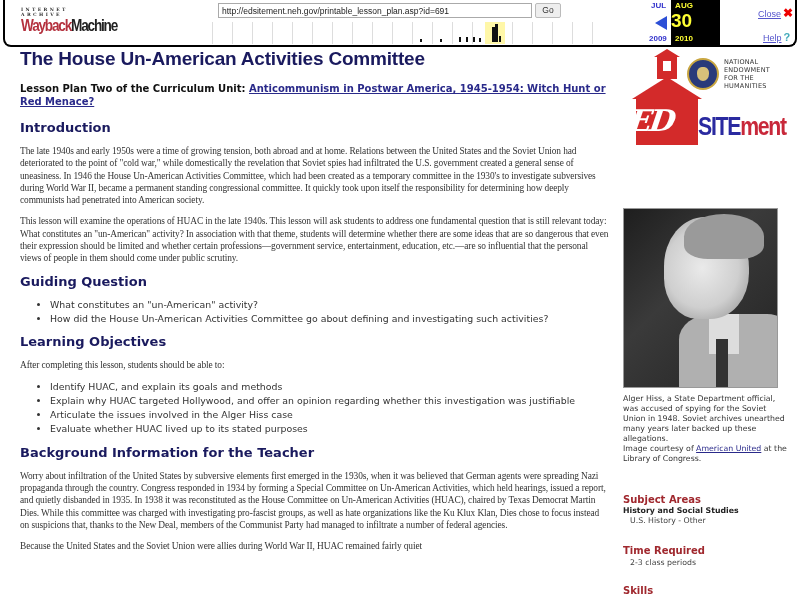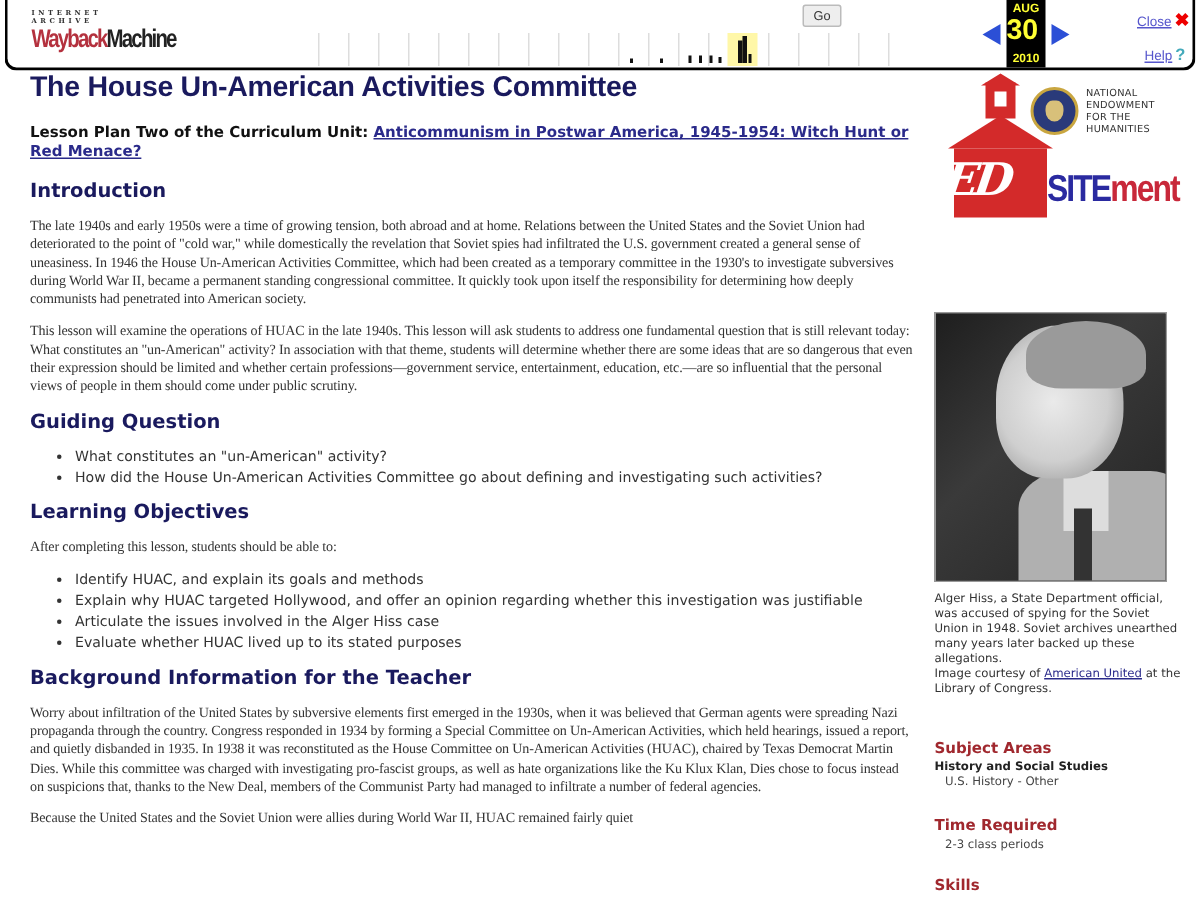--- a/index.html
+++ b/index.html
@@ -21,21 +21,21 @@
             padding: 1px 3px; font-family: "Liberation Sans", sans-serif; color: #222; background: #fff; }
   #wb-go { position: absolute; left: 530px; top: 3px; width: 26px; height: 15px; border: 1px solid #bbb; background: #eee;
            border-radius: 2px; font-size: 8.5px; font-family: "Liberation Sans", sans-serif; color: #333; text-align: center; line-height: 13px; }
   #wb-spark { position: absolute; left: 207px; top: 22px; width: 400px; height: 22px; }
   #wb-spark .col { position: absolute; top: 0; width: 1px; height: 22px; background: #ddd; }
   #wb-spark .hl { position: absolute; top: 0; height: 22px; background: #fff7a8; }
   #wb-spark .bar { position: absolute; bottom: 2px; width: 2px; background: #111; }
   #wb-months { position: absolute; left: 640px; top: 0; width: 110px; height: 45px; font-family: "Liberation Sans", sans-serif; }
   #wb-months .m { position: absolute; top: 1px; font-size: 8px; font-weight: bold; color: #33c; }
   #wb-months .y { position: absolute; top: 34px; font-size: 8px; font-weight: bold; }
-  #wb-cur { position: absolute; left: 666px; top: 0; width: 26px; height: 45px; background: #000; }
+  #wb-cur { position: absolute; left: 666px; top: 0; width: 49px; height: 45px; background: #000; }
   #wb-cur .m { position: absolute; left: 0; width: 26px; text-align: center; top: 1px; font-size: 8px; font-weight: bold; color: #ff3; font-family: "Liberation Sans", sans-serif; }
   #wb-cur .d { position: absolute; left: 0; width: 26px; top: 10px; font-size: 19px; font-weight: bold; color: #ff3; font-family: "Liberation Sans", sans-serif; }
   #wb-cur .y { position: absolute; left: 0; width: 26px; text-align: center; top: 34px; font-size: 8px; font-weight: bold; color: #ff3; font-family: "Liberation Sans", sans-serif; }
   .arrow-l { position: absolute; left: 650px; top: 16px; width: 0; height: 0; border-top: 7px solid transparent; border-bottom: 7px solid transparent; border-right: 12px solid #2c4fd6; }
   .arrow-r { position: absolute; left: 696px; top: 16px; width: 0; height: 0; border-top: 7px solid transparent; border-bottom: 7px solid transparent; border-left: 12px solid #2c4fd6; }
   #wb-close { position: absolute; left: 753px; top: 6px; font-size: 9px; font-family: "Liberation Sans", sans-serif; }
   #wb-close a, #wb-help a { color: #5555cc; text-decoration: underline; }
   #wb-close .x { color: #e00; font-weight: bold; font-size: 12px; margin-left: 2px; }
   #wb-help { position: absolute; left: 758px; top: 31px; font-size: 9px; font-family: "Liberation Sans", sans-serif; }
   #wb-help .q { color: #4ab; font-weight: bold; font-size: 11px; margin-left: 2px; }
@@ -85,20 +85,21 @@
   #skills { position: absolute; left: 3px; top: 530px; width: 165px; }
 </style>
 </head>
 <body>
 
 <div id="wb">
   <div id="wb-logo">
     <div class="ia">INTERNET ARCHIVE</div>
     <div class="wm"><span class="wb">Wayback</span><span class="mc">Machine</span></div>
   </div>
+  <input id="wb-url" type="text" value="http://edsitement.neh.gov/printable_lesson_plan.asp?id=691" style="">
   <div id="wb-go">Go</div>
 
   <div id="wb-spark">
     <div class="col" style="left:0"></div>
       <div class="col" style="left:20px"></div>
       <div class="col" style="left:40px"></div>
     <div class="col" style="left:60px"></div>
       <div class="col" style="left:80px"></div>
       <div class="col" style="left:100px"></div>
     <div class="col" style="left:120px"></div>
@@ -122,20 +123,26 @@
     <div class="bar" style="left:254px;height:5px"></div>
     <div class="bar" style="left:261px;height:5px"></div>
     <div class="bar" style="left:267px;height:4px"></div>
     <div class="bar" style="left:280px;height:15px;width:3px"></div>
     <div class="bar" style="left:283px;height:18px;width:3px"></div>
     <div class="bar" style="left:287px;height:6px"></div>
   </div>
 
   <div class="arrow-l"></div>
   <div class="arrow-r"></div>
+  <div id="wb-months">
+    <div class="m" style="left:6px">JUL</div>
+    <div class="m" style="left:58px">OCT</div>
+    <div class="y" style="left:4px;color:#33c">2009</div>
+    <div class="y" style="left:58px;color:#bbb;font-weight:normal">2011</div>
+  </div>
   <div id="wb-cur">
     <div class="m">AUG</div>
     <div class="d">30</div>
     <div class="y">2010</div>
   </div>
   <div id="wb-close">
     <a>Close</a><span class="x">✖</span>
   </div>
   <div id="wb-help">
     <a>Help</a><span class="q">?</span>

